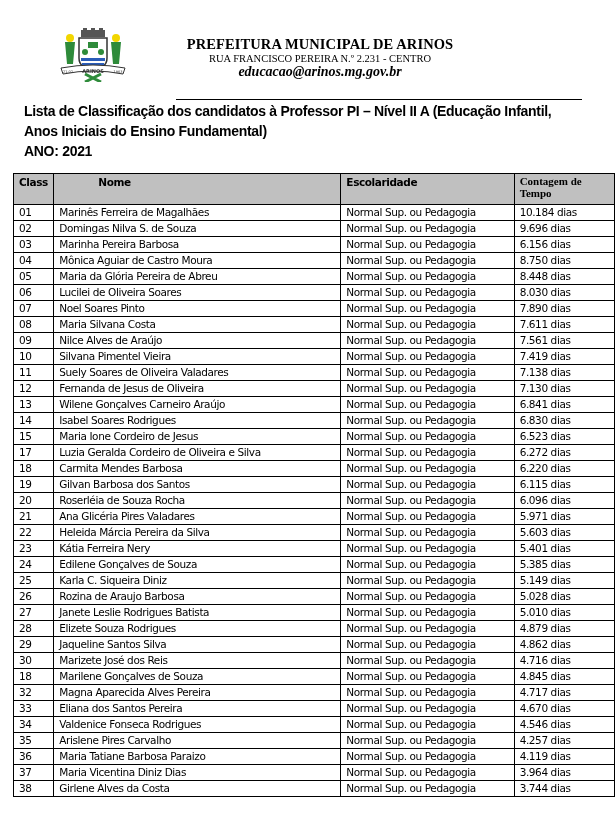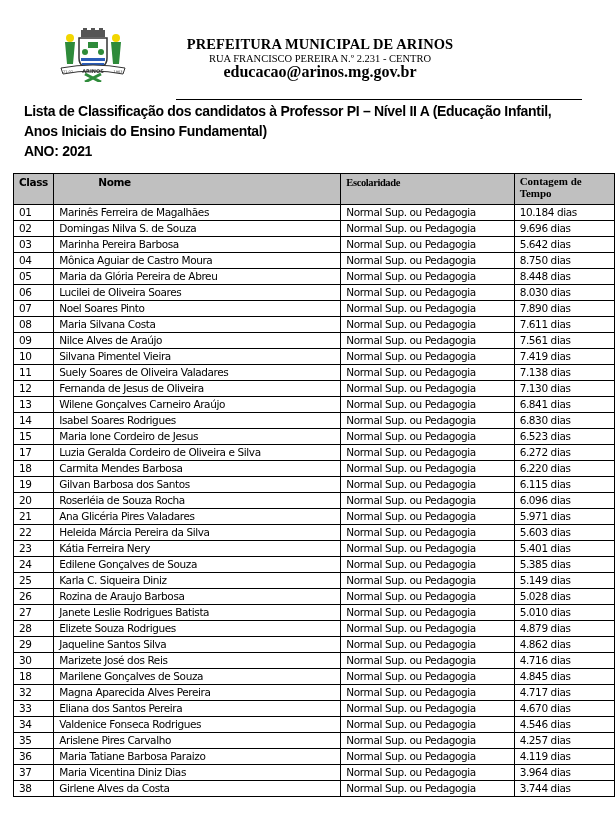--- a/index.html
+++ b/index.html
@@ -2,28 +2,28 @@
 <html><head>
 <meta charset="utf-8">
 <style>
   html, body { margin:0; padding:0; background:#ffffff; }
   body { width:615px; height:835px; position:relative; overflow:hidden; font-family:"Liberation Sans", sans-serif; color:#000; }
   .letterhead { position:absolute; left:0; top:0; width:515px; height:100px; }
   .logo { position:absolute; left:55px; top:28px; width:76px; height:54px; }
   .org { position:absolute; left:150px; top:36px; width:340px; text-align:center; font-family:"Liberation Serif", serif; }
   .org-name { font-weight:bold; font-size:14.5px; letter-spacing:0.1px; line-height:16px; }
   .org-line { font-size:10.5px; line-height:13px; }
-  .org-email { font-size:16px; line-height:14px; font-weight:bold; }
+  .org-email { font-size:14px; line-height:14px; font-style:italic; font-weight:bold; }
   .rule { position:absolute; left:176px; top:99px; width:406px; height:1px; background:#000; }
   .title { position:absolute; left:0; top:101px; width:615px; text-align:left; font-family:"Liberation Sans", sans-serif; font-weight:bold; font-size:14px; line-height:20px; letter-spacing:-0.3px;padding-left:24px; }
   table { position:absolute; left:13px; top:173px; border-collapse:collapse; font-family:"DejaVu Sans", sans-serif; font-size:10.5px; letter-spacing:-0.4px; }
   td, th { border:1px solid #000; padding:0 0 0 5px; height:15px; line-height:15px; text-align:left; white-space:nowrap; }
   th { background:#c0c0c0; vertical-align:top; height:29px; font-weight:bold; font-size:10.5px; padding-top:1px; }
   th.serif { font-family:"Liberation Serif", serif; font-size:11px; line-height:12px; letter-spacing:0; }
-  .c1 { width:35px; } .c2 { width:252px;padding-left:44px; } .c3 { width:172px;font-family:Liberation Serif, serif; } .c4 { width:99px; }
+  .c1 { width:35px; } .c2 { width:252px;padding-left:44px; } .c3 { width:172px; } .c4 { width:99px; }
 </style>
 </head>
 <body>
 
 <div class="letterhead">
   <svg class="logo" viewBox="0 0 76 54">
 
     <rect x="26" y="2" width="24" height="7" fill="#555"></rect>
     <rect x="28" y="0" width="4" height="3" fill="#555"></rect>
       <rect x="36" y="0" width="4" height="3" fill="#555"></rect>
@@ -80,21 +80,21 @@
       <tr>
         <td>02</td>
         <td>Domingas Nilva S. de Souza</td>
         <td>Normal Sup. ou Pedagogia</td>
         <td>9.696 dias</td>
       </tr>
       <tr>
         <td>03</td>
         <td>Marinha Pereira Barbosa</td>
         <td>Normal Sup. ou Pedagogia</td>
-        <td>5.642 dias</td>
+        <td>6.156 dias</td>
       </tr>
       <tr>
         <td>04</td>
         <td>Mônica Aguiar de Castro Moura</td>
         <td>Normal Sup. ou Pedagogia</td>
         <td>8.750 dias</td>
       </tr>
       <tr>
         <td>05</td>
         <td>Maria da Glória Pereira de Abreu</td>

